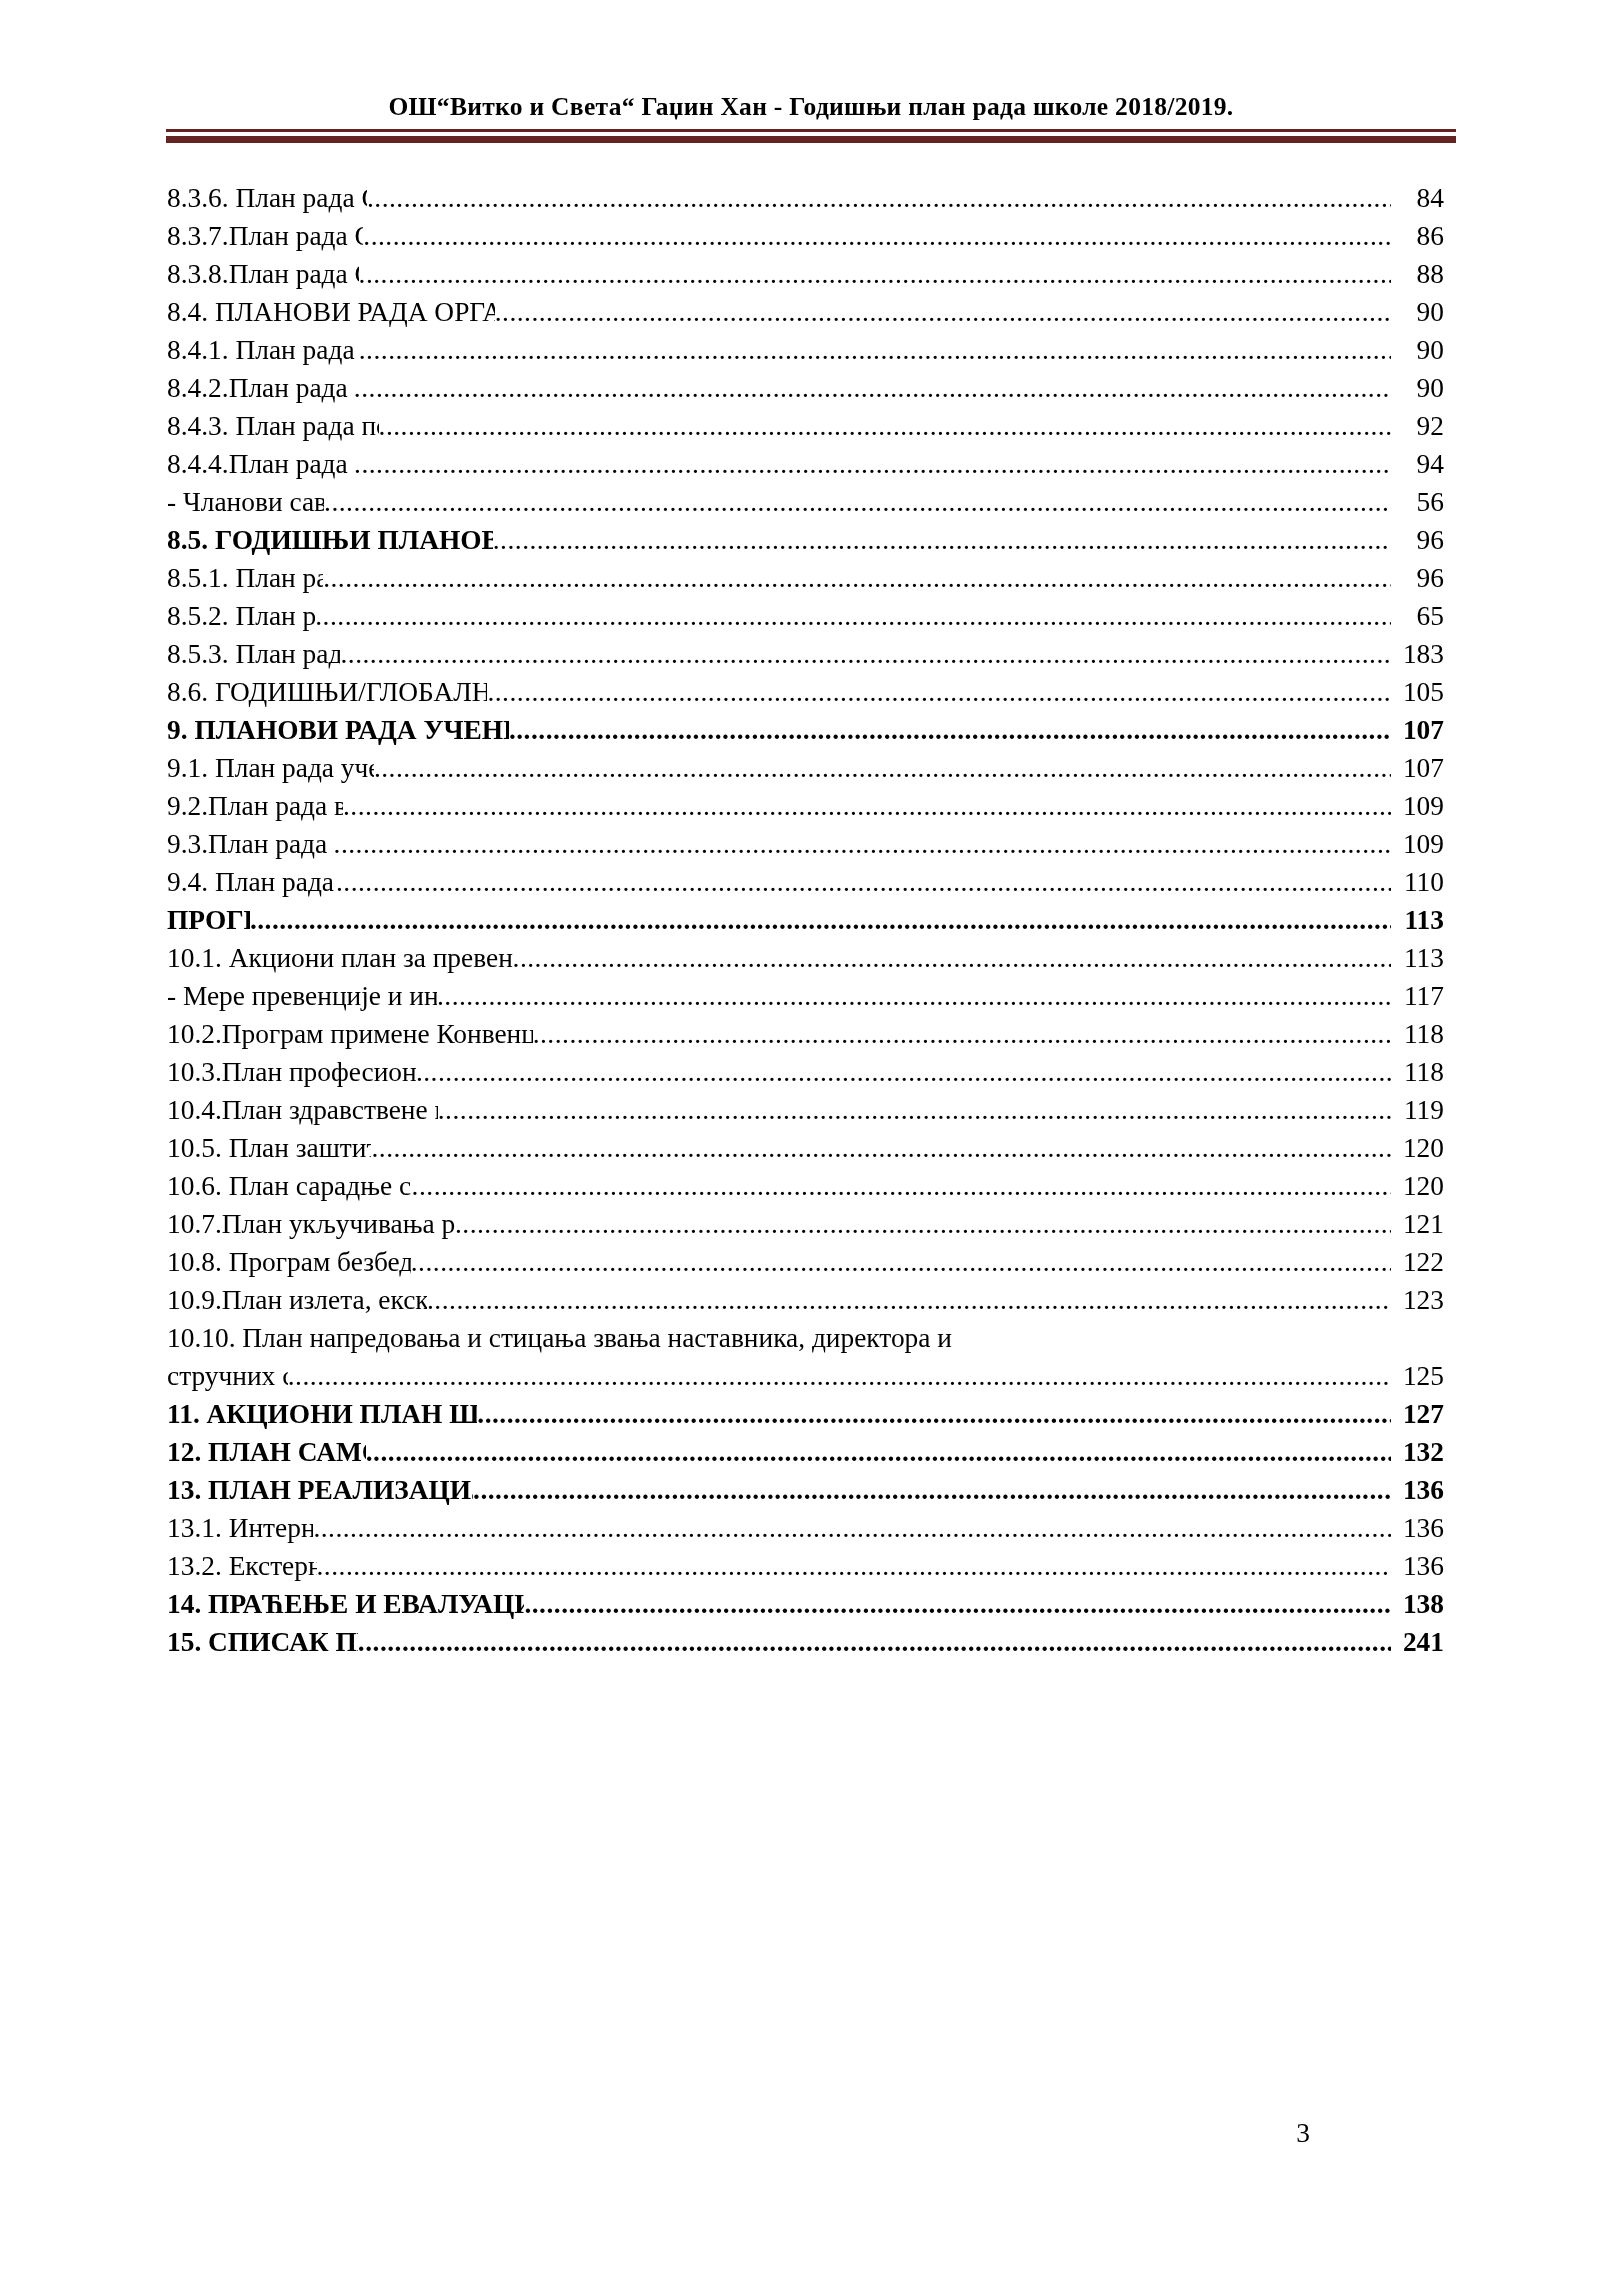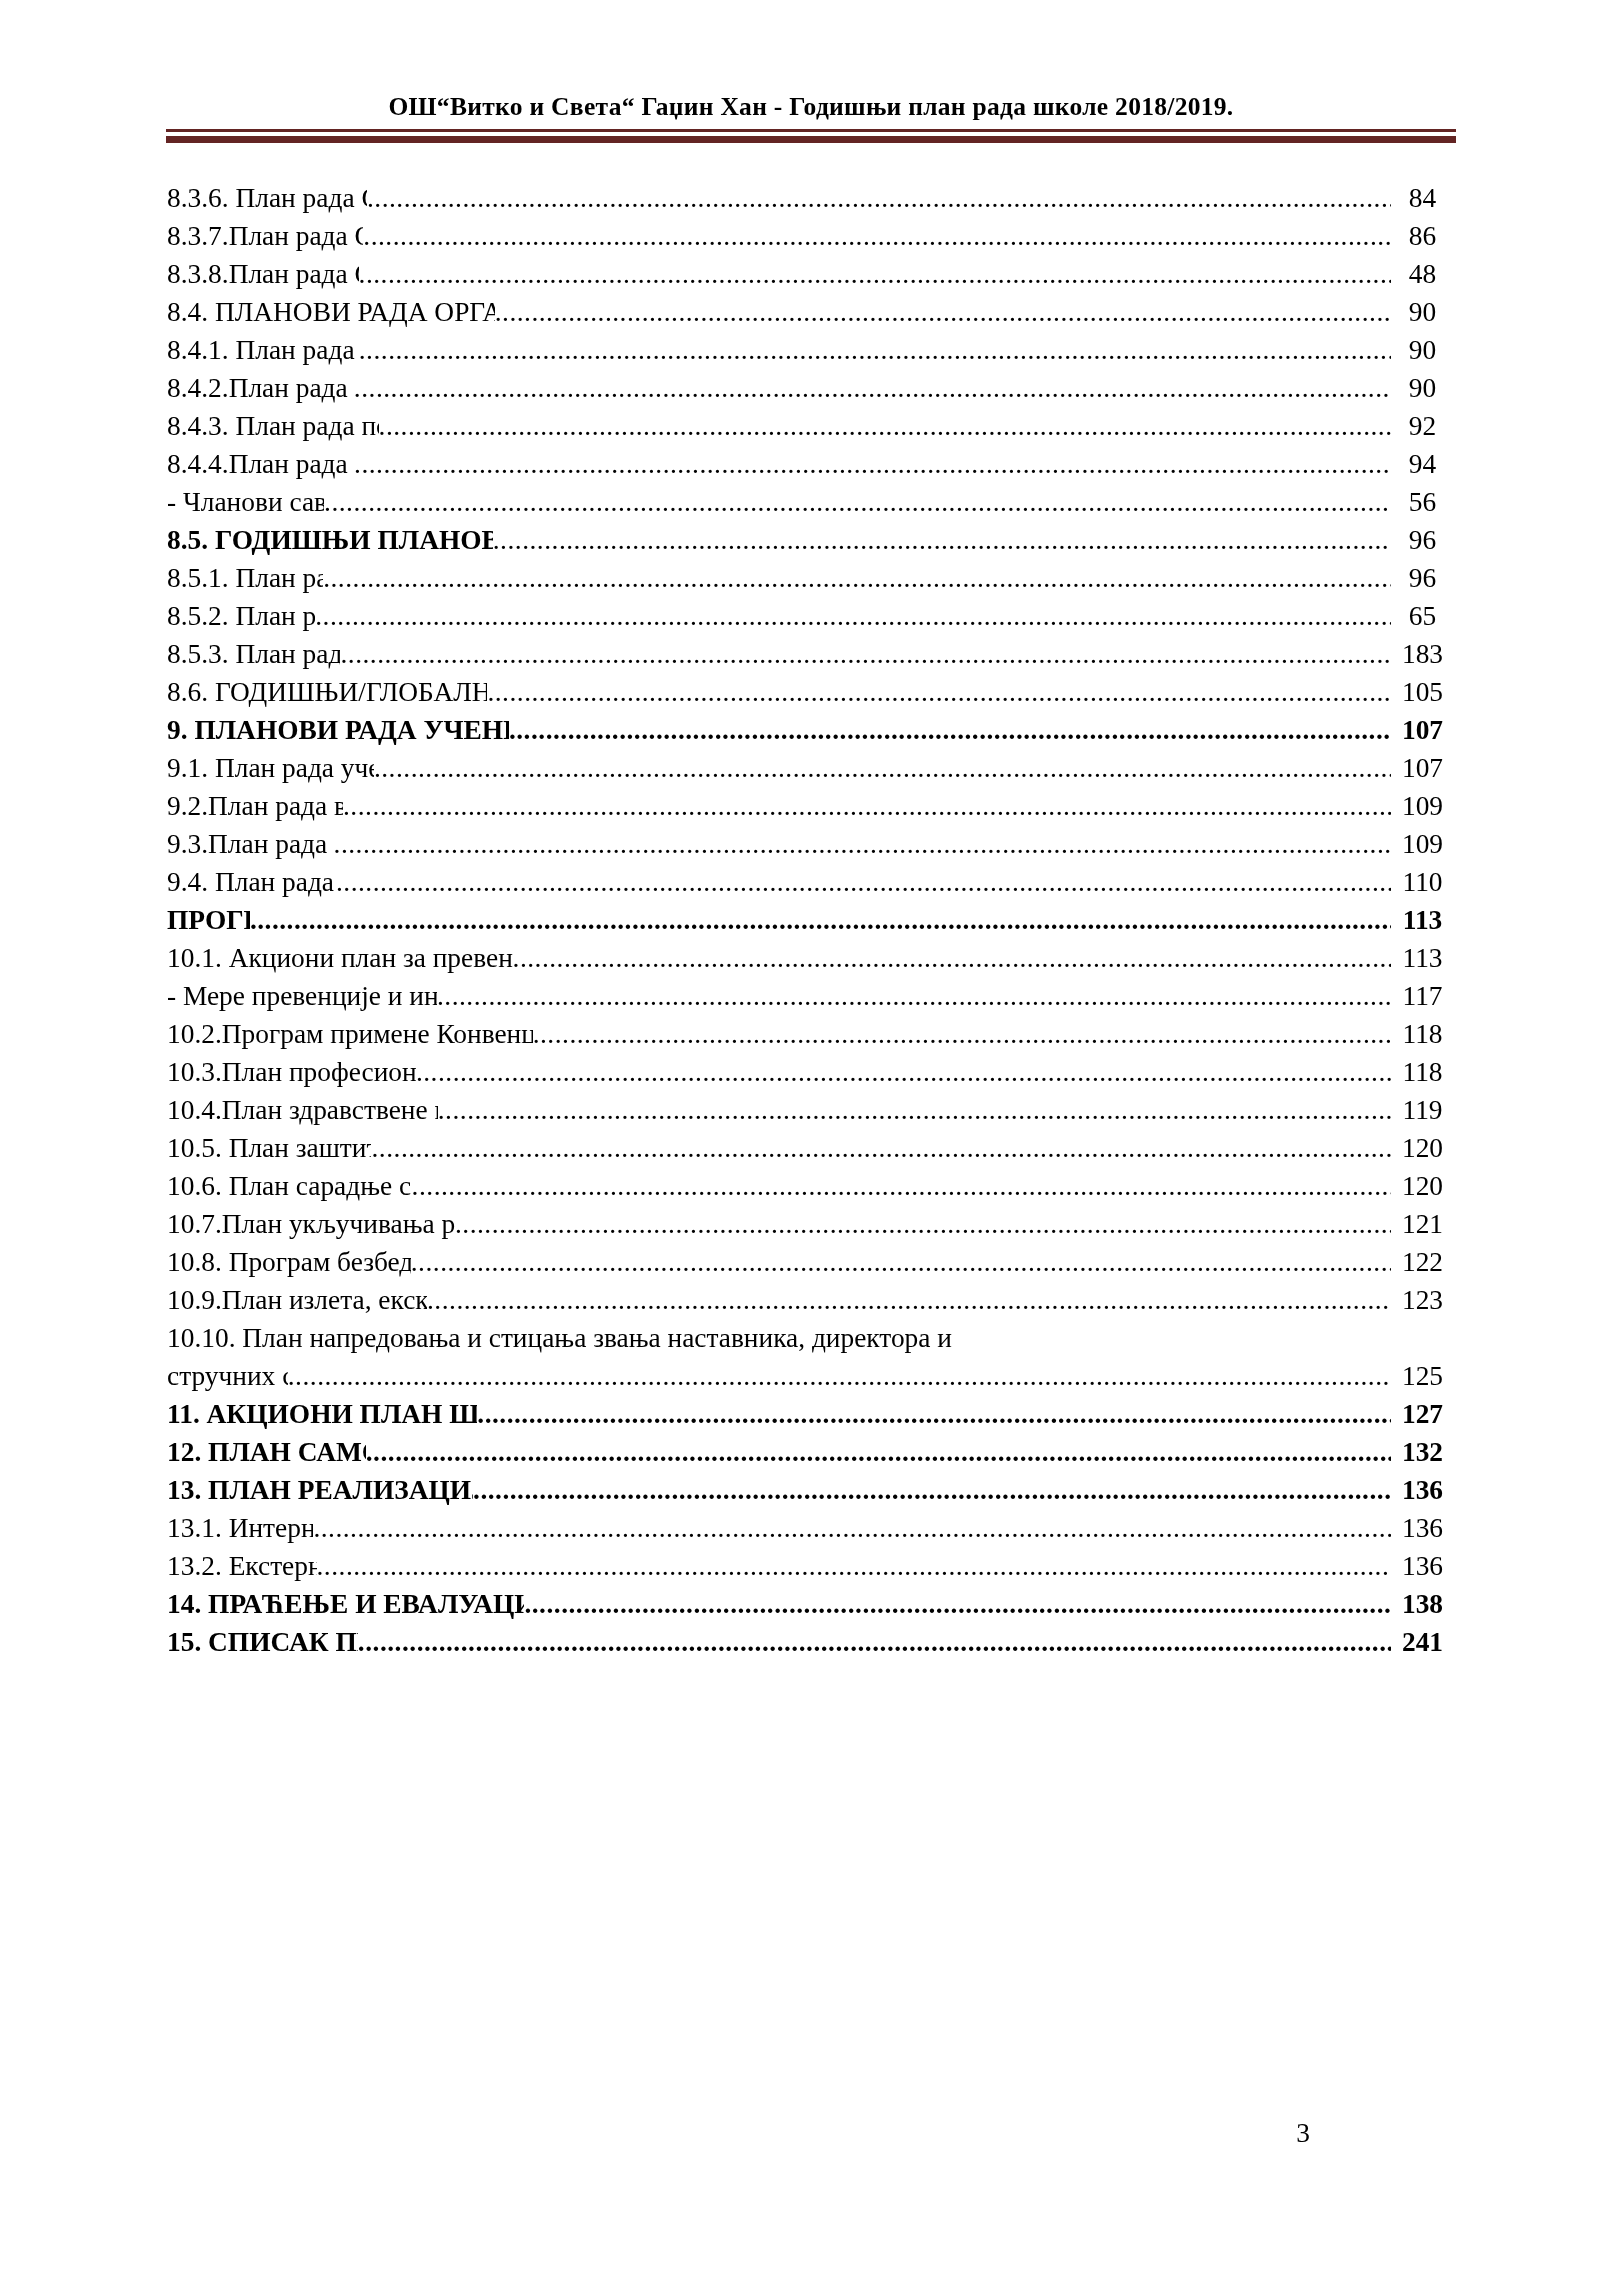--- a/index.html
+++ b/index.html
@@ -45,21 +45,21 @@
     white-space: nowrap;
   }
   .toc-dots::after {
     content: "...................................................................................................................................................................................................................................................................................................";
     letter-spacing: 0.5px;
   }
   .toc-page {
     flex: 0 0 auto;
     min-width: 43px;
     padding-left: 9.8px;
-    text-align: center;
+    text-align: right;
   }
   .regular { font-weight: normal; }
 
   
   .footer-page-number {
     position: absolute;
     top: 2117px;
     right: 171px;
     font-size: 27.4px;
     line-height: 33px;
@@ -83,21 +83,21 @@
       <span class="toc-page">84</span>
     </div>
       <div class="toc-row">
       <span class="toc-title">8.3.7.План рада ОС седмог разреда</span>
       <span class="toc-dots"></span>
       <span class="toc-page">86</span>
     </div>
       <div class="toc-row">
       <span class="toc-title">8.3.8.План рада ОС осмог разреда</span>
       <span class="toc-dots"></span>
-      <span class="toc-page">48</span>
+      <span class="toc-page">88</span>
     </div>
       <div class="toc-row">
       <span class="toc-title">8.4. ПЛАНОВИ РАДА ОРГАНА УПРАВЉАЊА И РУКОВОЂЕЊА</span>
       <span class="toc-dots"></span>
       <span class="toc-page">90</span>
     </div>
       <div class="toc-row">
       <span class="toc-title">8.4.1. План рада Школског одбора</span>
       <span class="toc-dots"></span>
       <span class="toc-page">90</span>

